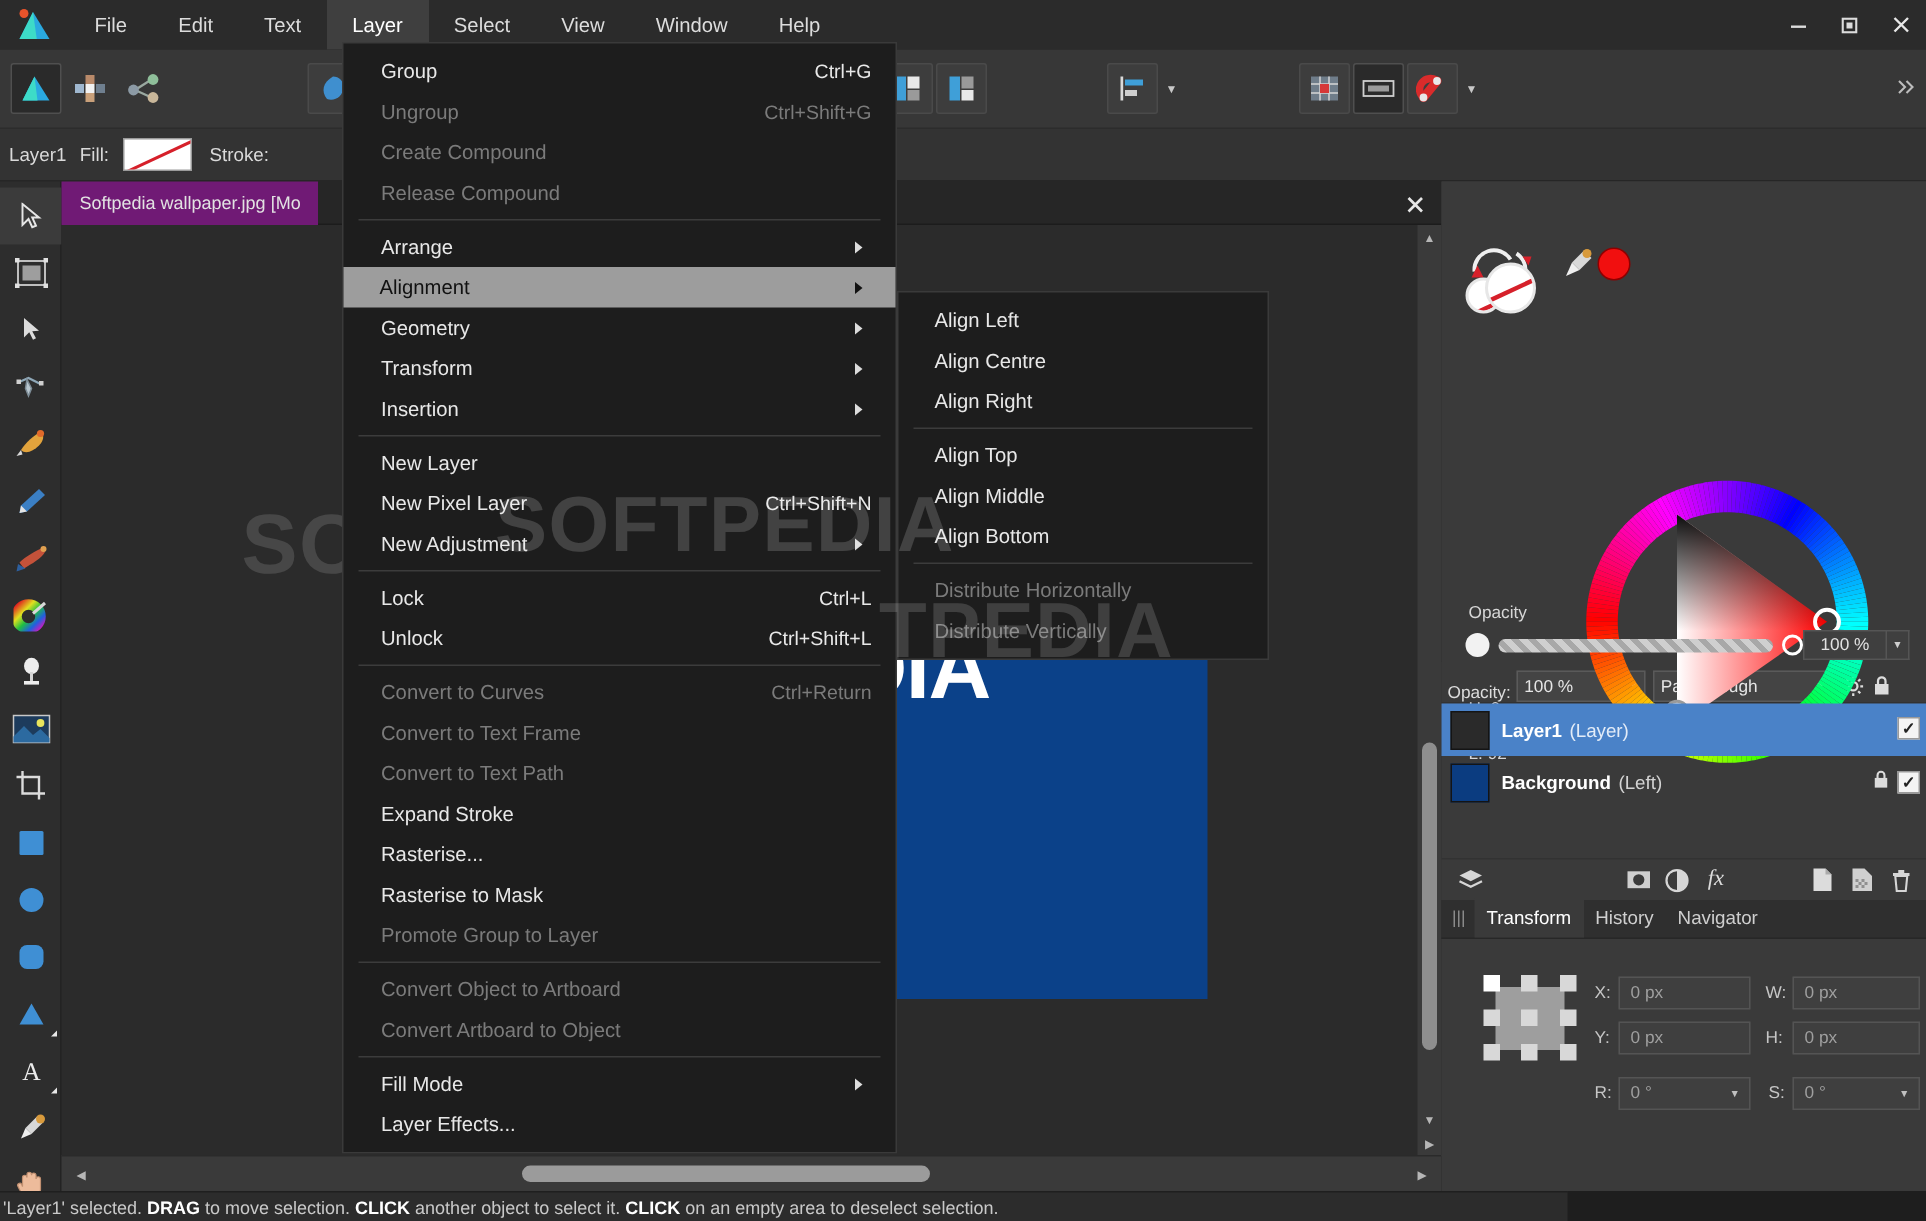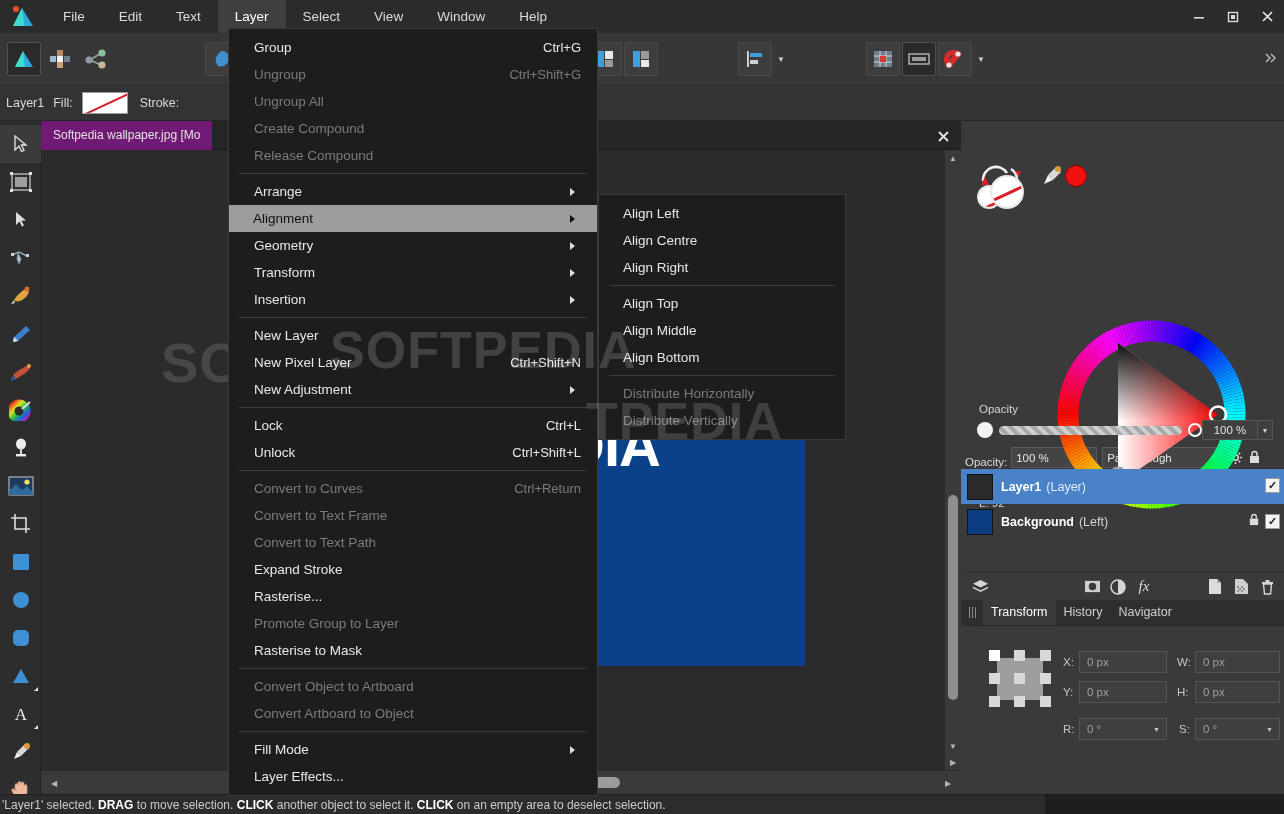--- a/index.html
+++ b/index.html
@@ -949,23 +949,20 @@
 <div id="layermenu">
     <div class="mrow">
       <span>Group</span>
       <span class="sc">Ctrl+G</span>
     </div>
     <div class="mrow dis">
       <span>Ungroup</span>
       <span class="sc">Ctrl+Shift+G</span>
     </div>
     <div class="mrow dis">
-      <span>Ungroup All</span>
-    </div>
-    <div class="mrow dis">
       <span>Create Compound</span>
     </div>
     <div class="mrow dis">
       <span>Release Compound</span>
     </div>
     <div class="msep"></div>
     <div class="mrow">
       <span>Arrange</span>
       <span class="arr"></span>
     </div>
@@ -1016,25 +1013,25 @@
     </div>
     <div class="mrow dis">
       <span>Convert to Text Path</span>
     </div>
     <div class="mrow">
       <span>Expand Stroke</span>
     </div>
     <div class="mrow">
       <span>Rasterise...</span>
     </div>
+    <div class="mrow">
+      <span>Rasterise to Mask</span>
+    </div>
     <div class="mrow dis">
       <span>Promote Group to Layer</span>
-    </div>
-    <div class="mrow">
-      <span>Rasterise to Mask</span>
     </div>
     <div class="msep"></div>
     <div class="mrow dis">
       <span>Convert Object to Artboard</span>
     </div>
     <div class="mrow dis">
       <span>Convert Artboard to Object</span>
     </div>
     <div class="msep"></div>
     <div class="mrow">

